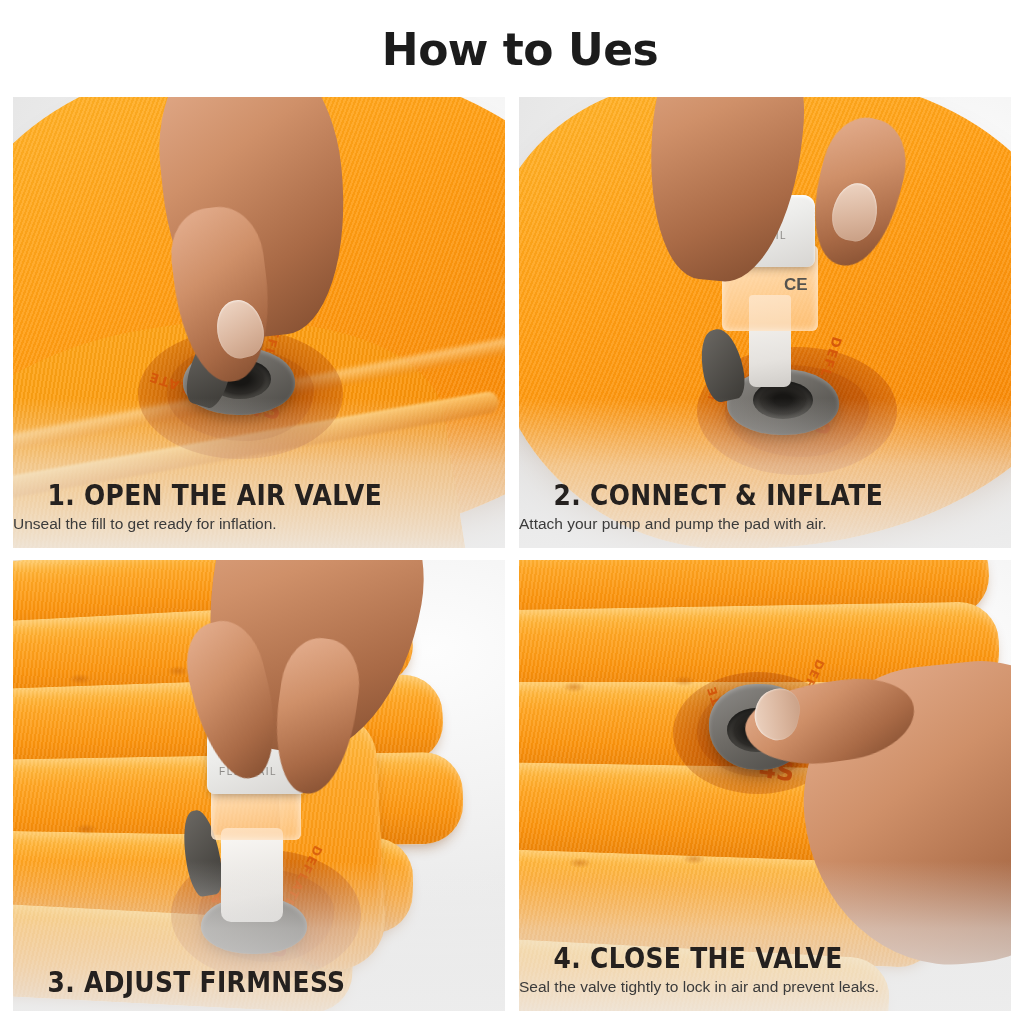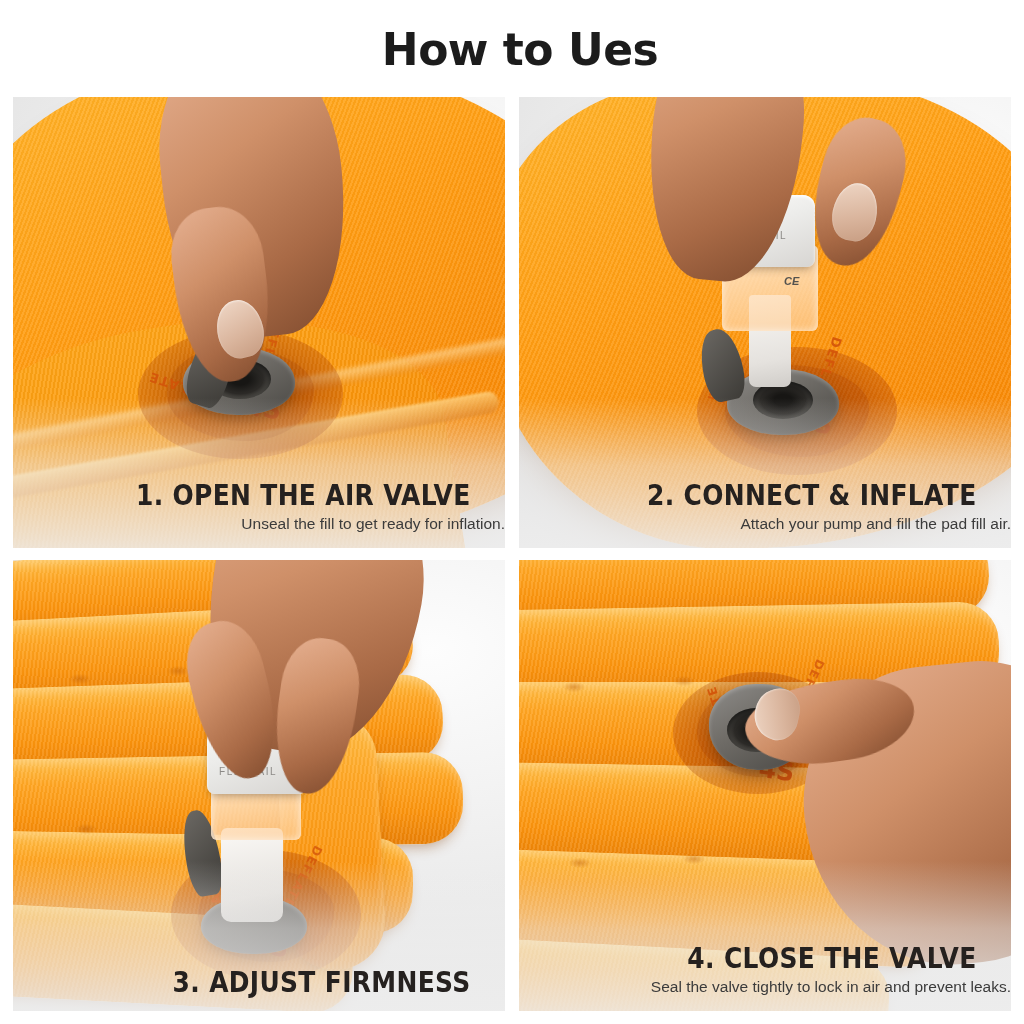--- a/index.html
+++ b/index.html
@@ -227,21 +227,21 @@
     position: absolute;
     width: 30px; height: 14px;
     border-radius: 50%;
     background: radial-gradient(closest-side, rgba(190,95,10,0.45), rgba(190,95,10,0) 75%);
   }
 
   
   .caption {
     position: absolute;
     left: 0; right: 0; bottom: 14px;
-    text-align: right;
+    text-align: left;
     z-index: 40;
   }
   .caption-title {
     font-family: "DejaVu Sans", sans-serif;
     font-weight: 700;
     font-size: 29px;
     letter-spacing: 0.4px;
     color: #25211f;
     transform: scaleX(0.86);
     line-height: 1.05;
@@ -309,32 +309,32 @@
       <div class="patch-label-deflate" style="left:270px; top:268px; font-size:13px; transform:rotate(108deg);">DEFLATE</div>
       <div class="patch-label-deflate" style="left:186px; top:300px; font-size:12px; transform:rotate(200deg); opacity:0.82;">DEFLATE</div>
       <div class="patch-label-4s" style="left:278px; top:312px; font-size:25px; transform:rotate(8deg);">4S</div>
 
       <div class="valve-body" style="left:208px; top:272px; width:112px; height:66px;"></div>
       <div class="valve-hole" style="left:234px; top:284px; width:60px; height:38px;"></div>
       <div class="valve-flap" style="left:183px; top:232px; width:40px; height:72px; transform:rotate(-12deg);"></div>
 
       <div class="pump-nozzle" style="left:230px; top:198px; width:42px; height:92px;"></div>
       <div class="pump-clear" style="left:203px; top:148px; width:96px; height:86px;"></div>
-      <div class="pump-ce" style="left:265px; top:178px; font-size:11px;font-style:italic;">CE</div>
+      <div class="pump-ce" style="left:265px; top:178px; font-size:17px;">CE</div>
       <div class="pump-cap" style="left:196px; top:98px; width:100px; height:72px;"></div>
       <div class="pump-brand" style="left:210px; top:133px; font-size:10px;">FLEXTAIL</div>
 
       <div class="skin" style="left:132px; top:-86px; width:150px; height:270px; border-radius:46% 48% 44% 42% / 44% 42% 56% 58%; transform:rotate(6deg);"></div>
       <div class="skin skin-soft" style="left:298px; top:20px; width:82px; height:150px; border-radius:46% 46% 48% 48% / 34% 34% 56% 56%; transform:rotate(14deg);"></div>
       <div class="nail" style="left:314px; top:86px; width:44px; height:58px; transform:rotate(12deg);"></div>
 
       <div class="caption-fade"></div>
       <div class="caption">
         <div class="caption-title">2. CONNECT &amp; INFLATE</div>
-        <div class="caption-sub">Attach your pump and fill the pad fill air.</div>
+        <div class="caption-sub">Attach your pump and pump the pad with air.</div>
       </div>
     </div>
   </div>
 
   <div class="panel">
     <div class="scene">
       <div class="backdrop"></div>
 
       <div class="baffle" style="left:-60px; top:-10px; width:430px; height:78px; transform:rotate(-4deg);"></div>
       <div class="baffle" style="left:-70px; top:52px; width:470px; height:84px; transform:rotate(-3deg);"></div>

